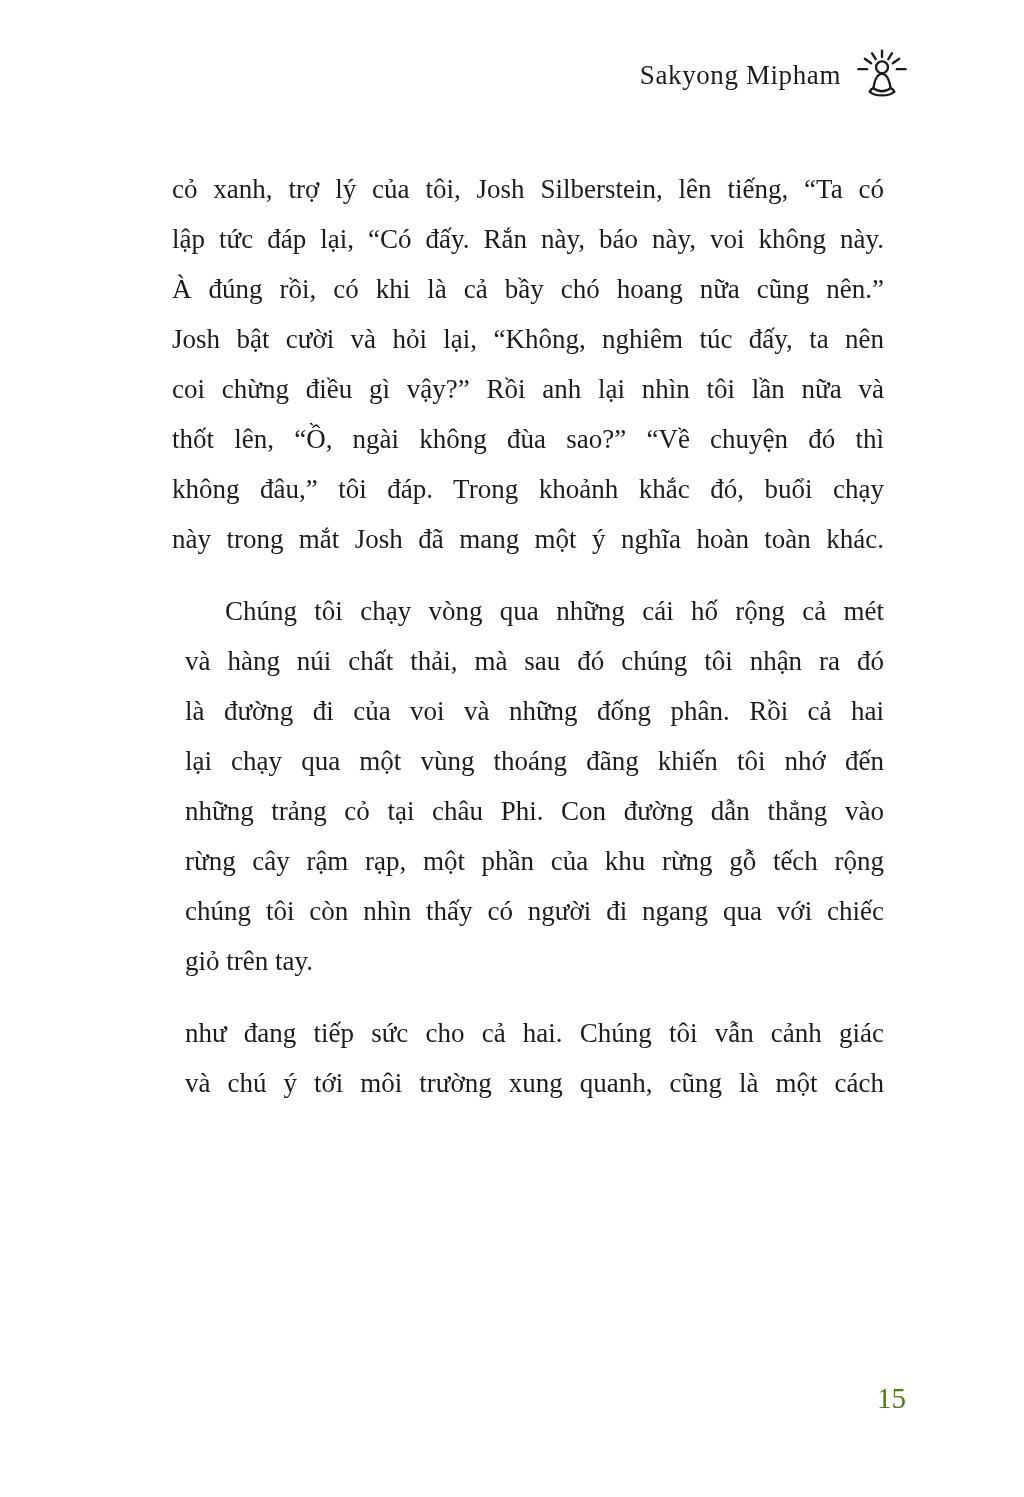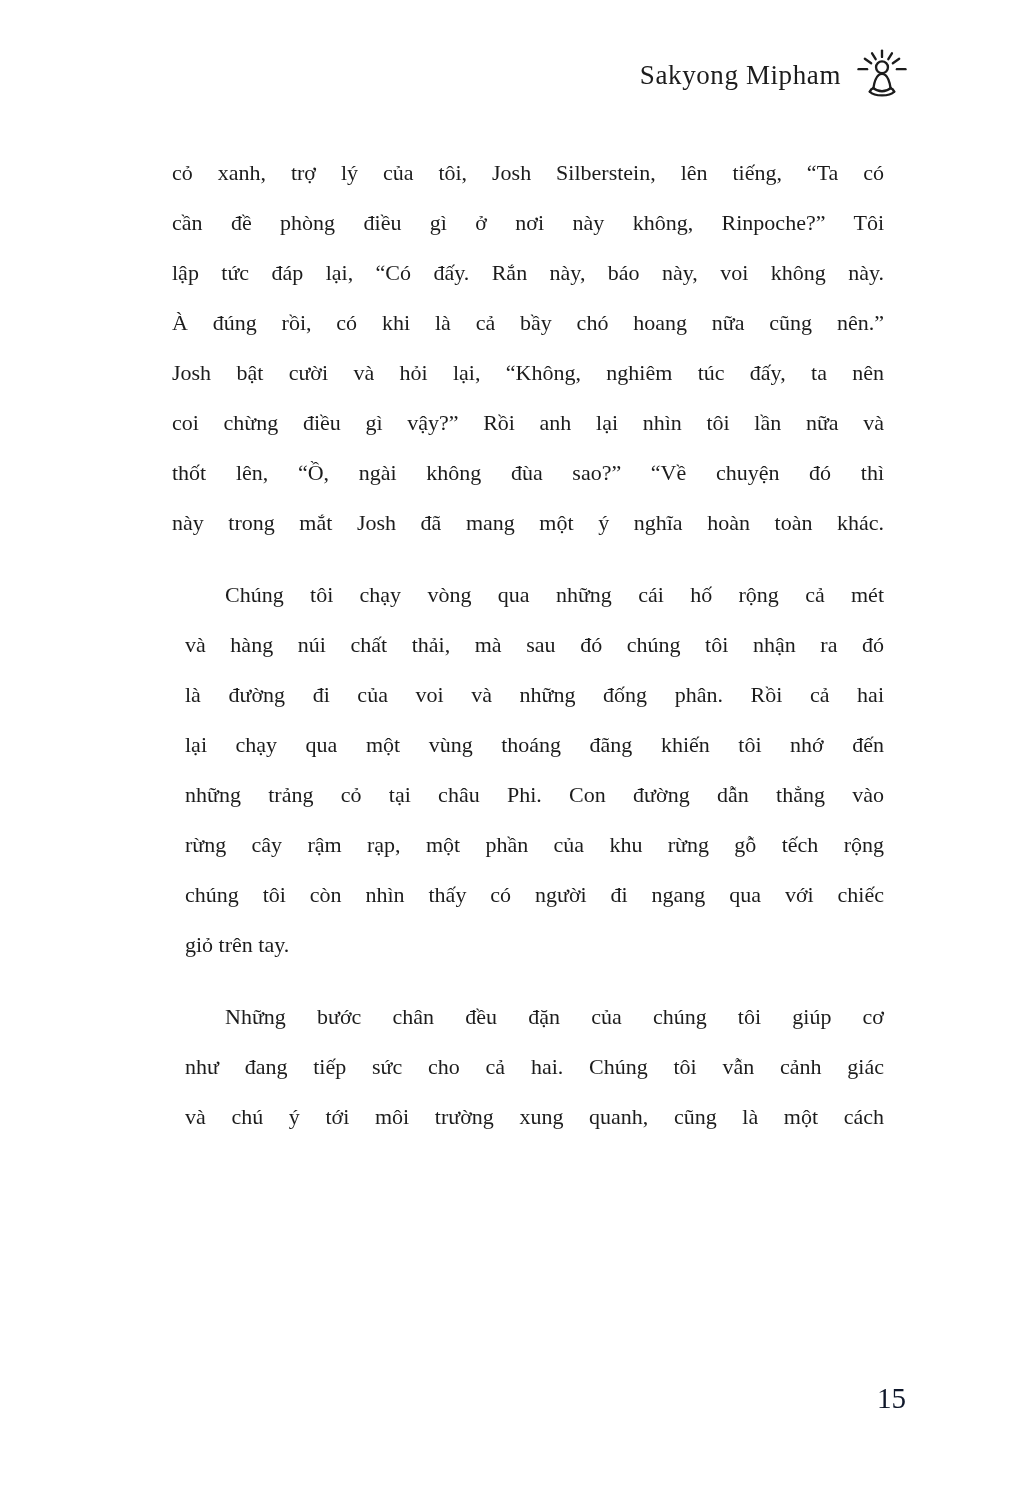--- a/index.html
+++ b/index.html
@@ -31,24 +31,24 @@
     font-size: 27px;
     letter-spacing: 0.6px;
     color: #1c1c1c;
     white-space: nowrap;
   }
   .running-header svg {
     display: block;
   }
   .body-text {
     position: absolute;
-    top: 148px;
+    top: 164px;
     left: 172px;
     width: 712px;
-    font-size: 22px;
+    font-size: 27px;
   }
   .para { margin: 0; }
   .para + .para { margin-top: 22px; margin-left: 13px; }
   .line {
     height: 50px;
     line-height: 50px;
     text-align: justify;
     text-align-last: justify;
     text-justify: inter-word;
     white-space: normal;
@@ -59,21 +59,21 @@
   }
   .line.first-indent {
     text-indent: 40px;
   }
   .page-number {
     position: absolute;
     top: 1378px;
     right: 144px;
     font-size: 29px;
     line-height: 40px;
-    color: #0f172a;
+    color: #4d7c0f;
   }
 </style>
 </head>
 <body>
 
 <div class="page">
 
   <header class="running-header">
     <span class="title">Sakyong Mipham</span>
     <span>
@@ -96,40 +96,39 @@
         <path d="M17.5 47.5 C18.3 45.4 19.8 44.1 21.5 43.5"></path>
         <path d="M44.5 47.5 C43.7 45.4 42.2 44.1 40.5 43.5"></path>
         <path d="M17.5 47.5 C20.5 50.6 25.3 51.6 31 51.6 C36.7 51.6 41.5 50.6 44.5 47.5"></path>
       </svg>
     </span>
   </header>
 
   <main class="body-text">
       <div class="para">
         <div class="line">cỏ xanh, trợ lý của tôi, Josh Silberstein, lên tiếng, “Ta có</div>
-        <div class="line">cần đề phòng điều gì ở nơi này không, Rinpoche?” Tôi</div>
         <div class="line">lập tức đáp lại, “Có đấy. Rắn này, báo này, voi không này.</div>
         <div class="line">À đúng rồi, có khi là cả bầy chó hoang nữa cũng nên.”</div>
         <div class="line">Josh bật cười và hỏi lại, “Không, nghiêm túc đấy, ta nên</div>
         <div class="line">coi chừng điều gì vậy?” Rồi anh lại nhìn tôi lần nữa và</div>
         <div class="line">thốt lên, “Ồ, ngài không đùa sao?” “Về chuyện đó thì</div>
+        <div class="line">không đâu,” tôi đáp. Trong khoảnh khắc đó, buổi chạy</div>
         <div class="line">này trong mắt Josh đã mang một ý nghĩa hoàn toàn khác.</div>
       </div>
       <div class="para">
         <div class="line first-indent">Chúng tôi chạy vòng qua những cái hố rộng cả mét</div>
         <div class="line">và hàng núi chất thải, mà sau đó chúng tôi nhận ra đó</div>
         <div class="line">là đường đi của voi và những đống phân. Rồi cả hai</div>
         <div class="line">lại chạy qua một vùng thoáng đãng khiến tôi nhớ đến</div>
         <div class="line">những trảng cỏ tại châu Phi. Con đường dẫn thẳng vào</div>
         <div class="line">rừng cây rậm rạp, một phần của khu rừng gỗ tếch rộng</div>
         <div class="line">chúng tôi còn nhìn thấy có người đi ngang qua với chiếc</div>
         <div class="line no-just">giỏ trên tay.</div>
       </div>
       <div class="para">
-        <div class="line first-indent">Những bước chân đều đặn của chúng tôi giúp cơ</div>
         <div class="line">như đang tiếp sức cho cả hai. Chúng tôi vẫn cảnh giác</div>
         <div class="line">và chú ý tới môi trường xung quanh, cũng là một cách</div>
       </div>
     </main>
 
   <div class="page-number">15</div>
 
 </div>
 
 </body></html>

